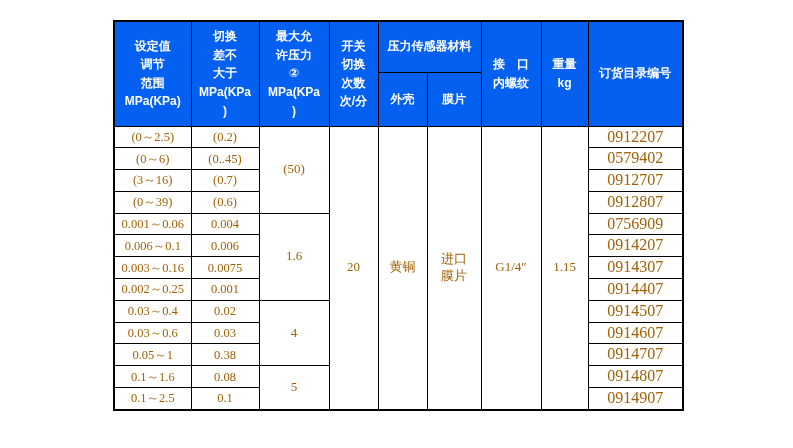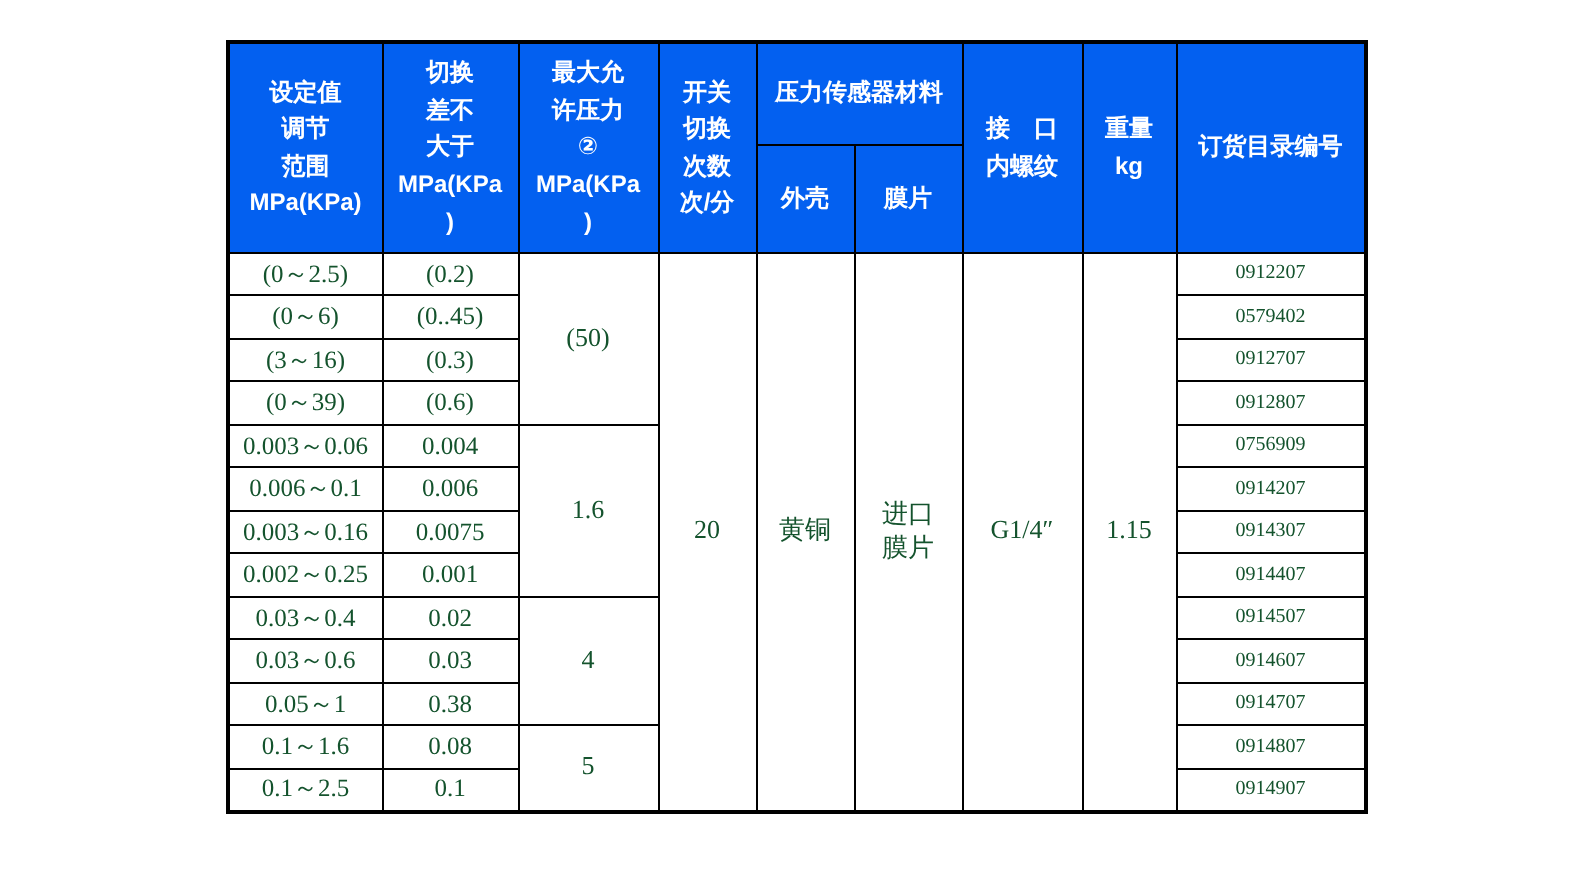--- a/index.html
+++ b/index.html
@@ -41,30 +41,30 @@
     font-family: "Liberation Sans", "DejaVu Sans", sans-serif;
     font-weight: bold;
     font-size: 12px;
     line-height: 1.55;
   }
   tr.hdr-top { height: 51px; }
   tr.hdr-sub { height: 54px; }
   tr.data-row { height: 21.5px; }
   .spec-table td {
     font-size: 12.5px;
-    color: #14532d;
+    color: #a16207;
     line-height: 1.3;
   }
   td.cell-pressure-group, td.cell-switch-count, td.cell-weight, td.cell-thread {
     font-size: 13px;
   }
   td.cell-shell-material, td.cell-diaphragm-material {
     font-size: 13px;
   }
-  td.cell-catalog { font-size: 10px; font-family: Liberation Serif, serif; }
+  td.cell-catalog { font-size: 16px; font-family: Liberation Serif, serif; }
 </style>
 </head>
 <body>
 
 <div class="stage">
   <table class="spec-table">
     <colgroup>
       <col style="width:77px">
         <col style="width:68px">
         <col style="width:70px">
@@ -120,30 +120,30 @@
         <td class="cell-weight" rowspan="13">1.15</td>
         <td class="cell-catalog">0912207</td>
       </tr>
       <tr class="data-row">
         <td class="cell-range">(0～6)</td>
         <td class="cell-diff">(0..45)</td>
         <td class="cell-catalog">0579402</td>
       </tr>
       <tr class="data-row">
         <td class="cell-range">(3～16)</td>
-        <td class="cell-diff">(0.3)</td>
+        <td class="cell-diff">(0.7)</td>
         <td class="cell-catalog">0912707</td>
       </tr>
       <tr class="data-row">
         <td class="cell-range">(0～39)</td>
         <td class="cell-diff">(0.6)</td>
         <td class="cell-catalog">0912807</td>
       </tr>
       <tr class="data-row">
-        <td class="cell-range">0.003～0.06</td>
+        <td class="cell-range">0.001～0.06</td>
         <td class="cell-diff">0.004</td>
         <td class="cell-pressure-group" rowspan="4">1.6</td>
         <td class="cell-catalog">0756909</td>
       </tr>
       <tr class="data-row">
         <td class="cell-range">0.006～0.1</td>
         <td class="cell-diff">0.006</td>
         <td class="cell-catalog">0914207</td>
       </tr>
       <tr class="data-row">

